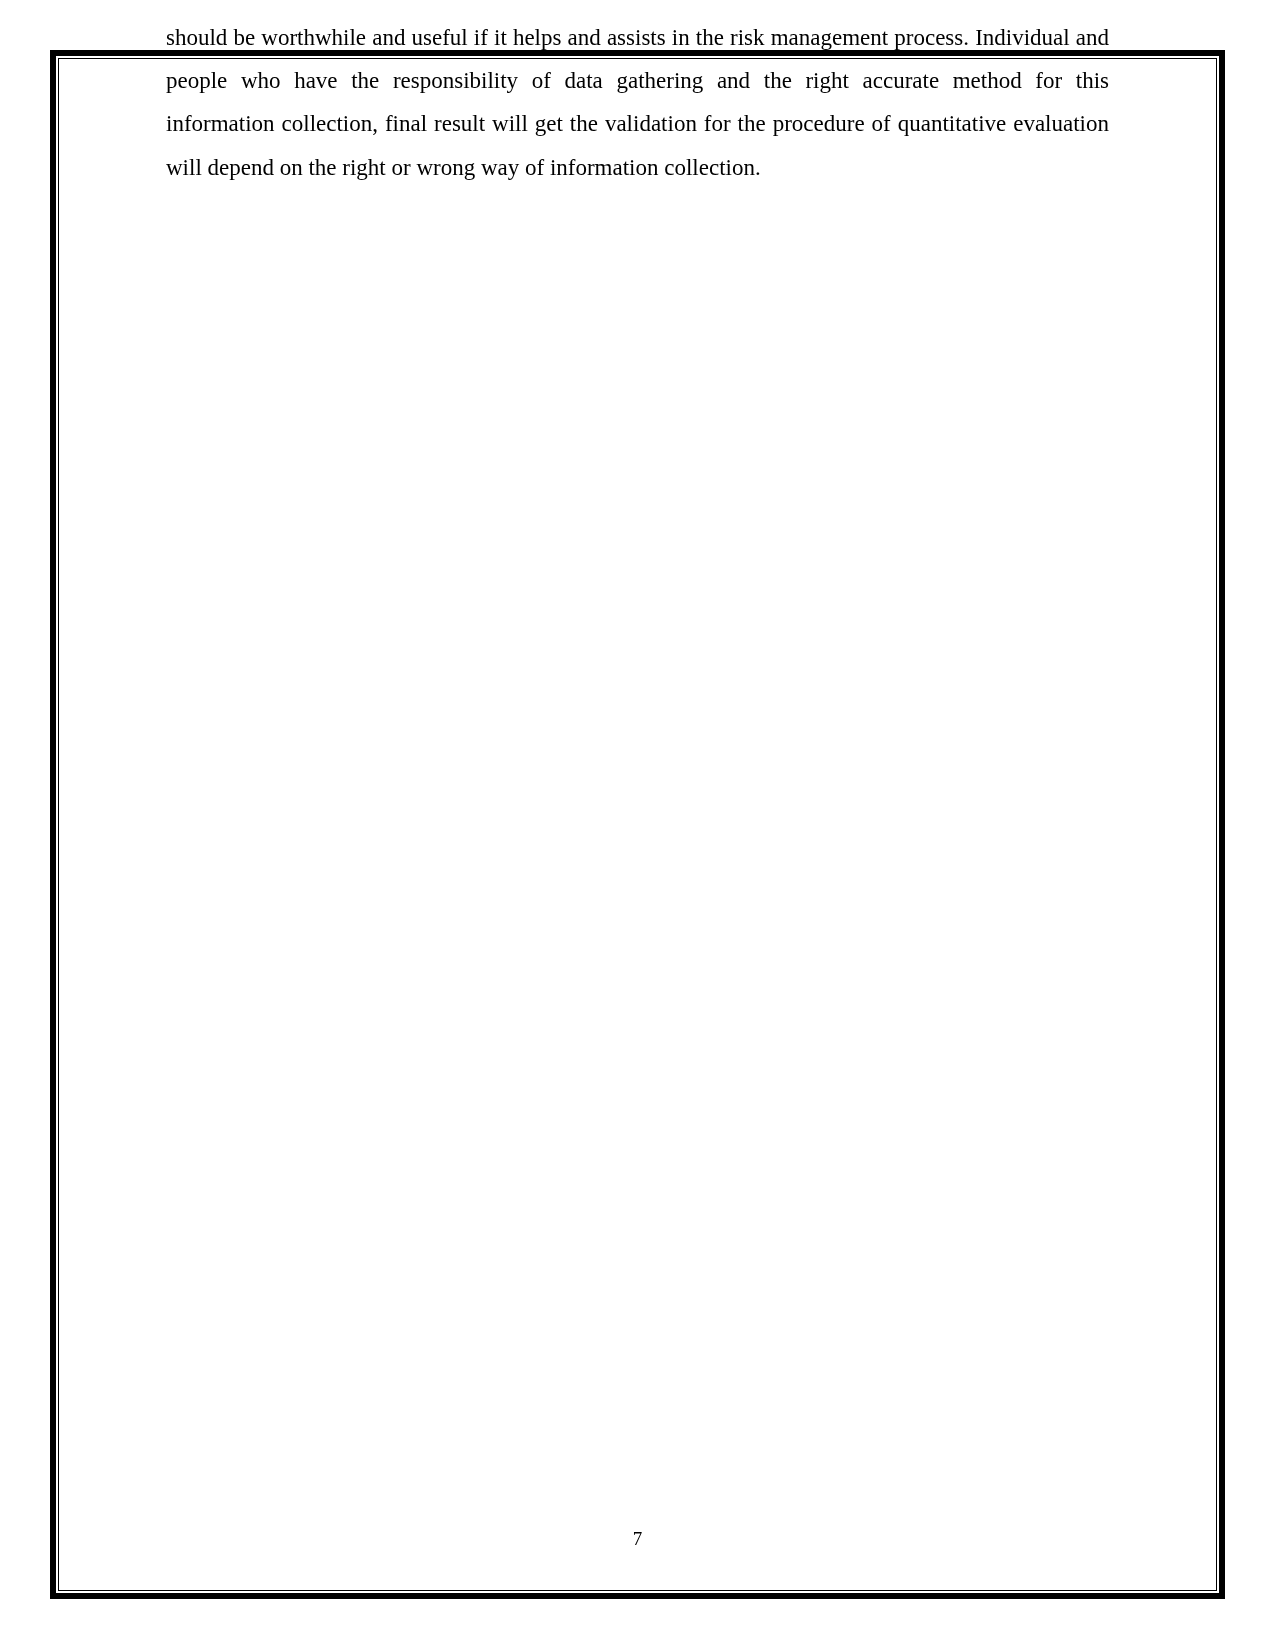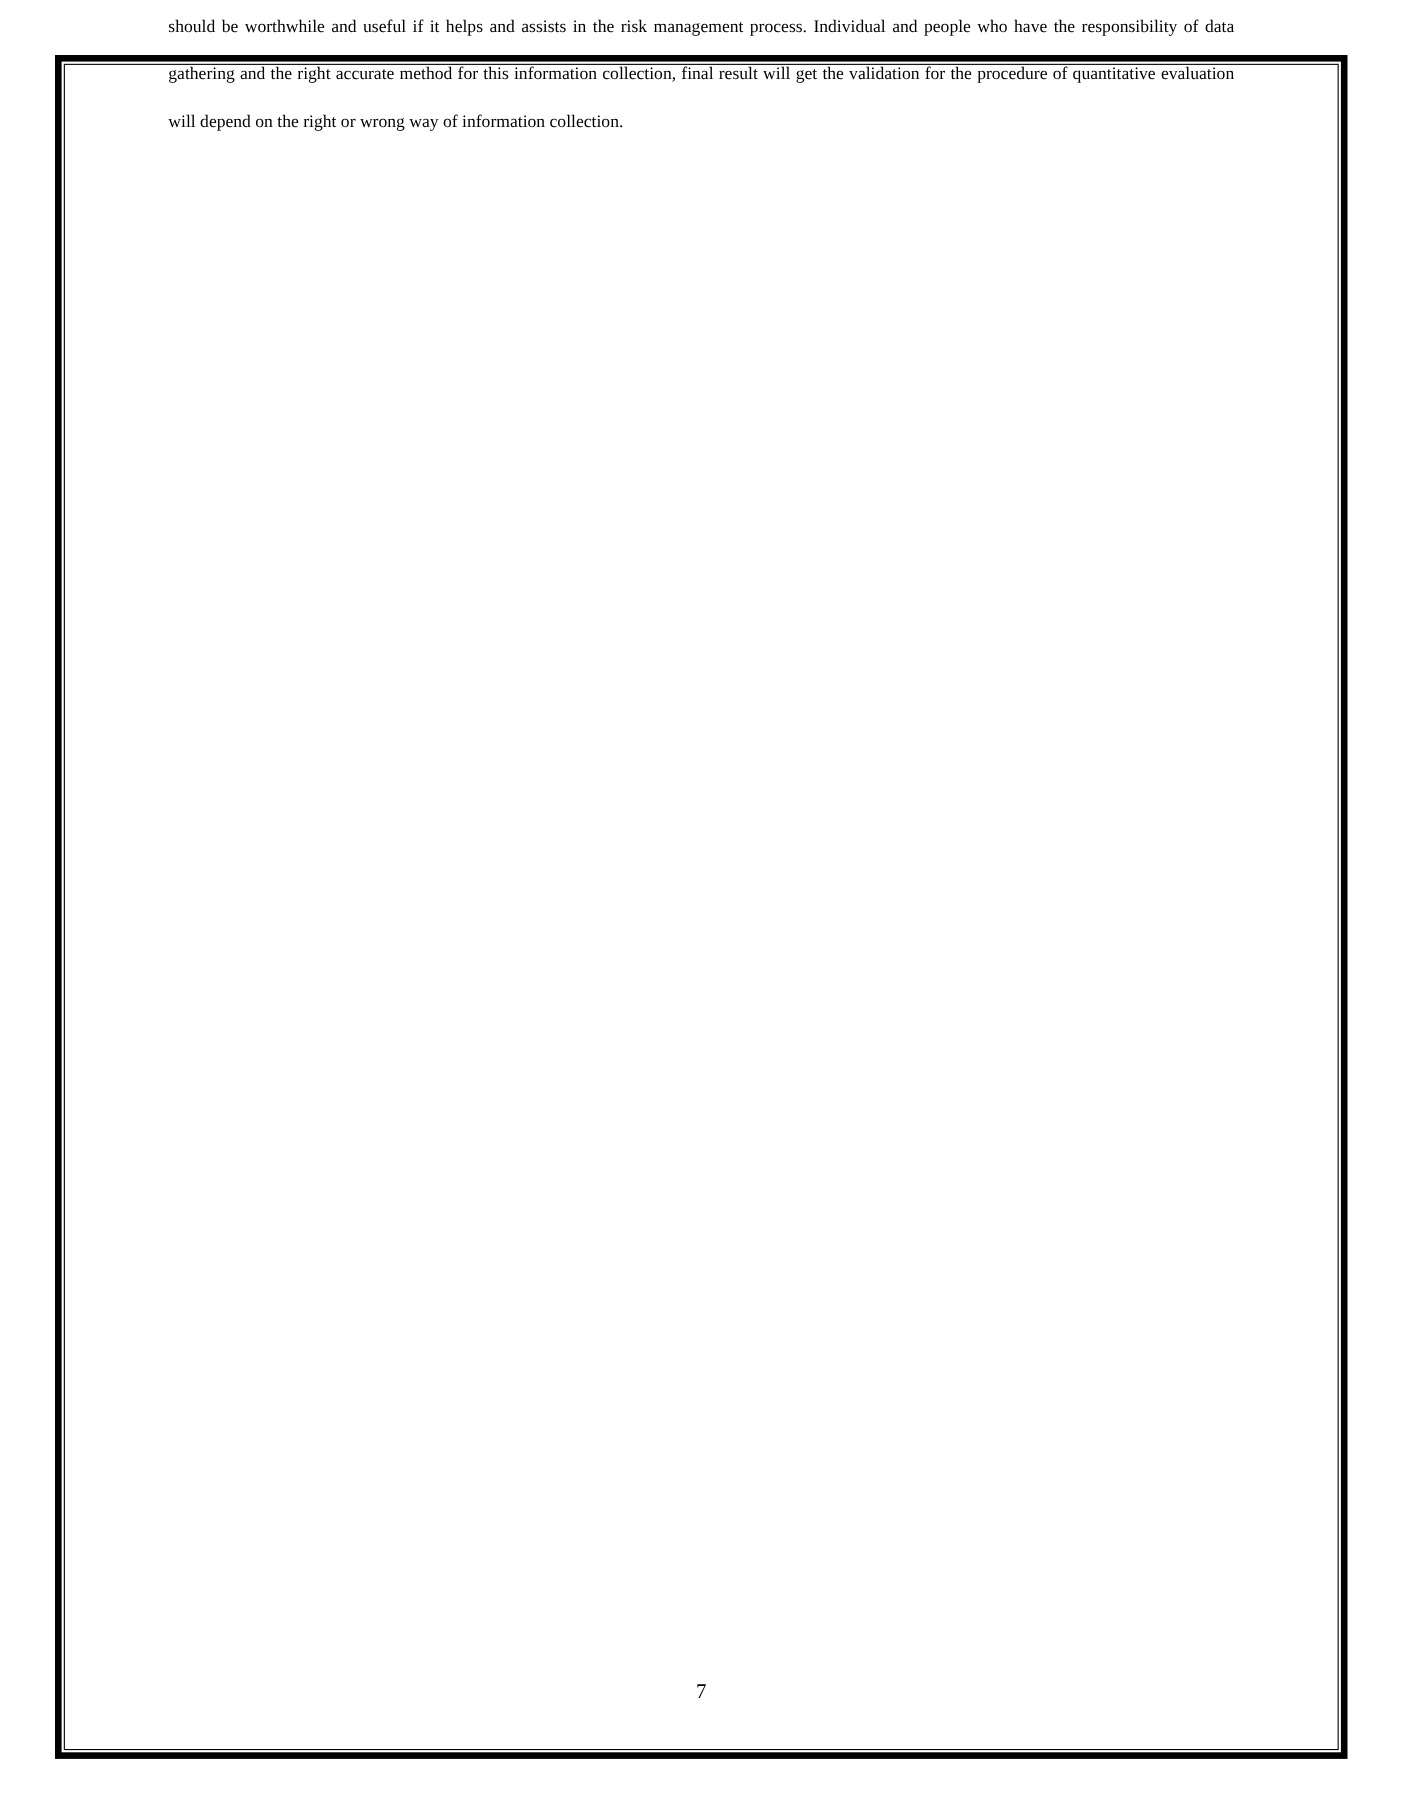--- a/index.html
+++ b/index.html
@@ -4,21 +4,21 @@
 <title>Event Tree</title>
 <style>
   html,body{margin:0;padding:0;background:#ffffff;}
   body{width:1275px;height:1651px;overflow:hidden;font-family:"Liberation Serif",serif;}
   .page{position:absolute;left:0;top:0;width:1275px;height:1651px;background:#fff;}
   .frame-outer{position:absolute;left:50px;top:50px;width:1175px;height:1549px;
     border:6px solid #000;box-sizing:border-box;}
   .frame-inner{position:absolute;left:58px;top:58px;width:1159px;height:1533px;
     border:1.5px solid #000;box-sizing:border-box;}
   .content{position:absolute;left:150px;top:0;width:975px;}
-  p.just{margin:3px;text-align:justify;font-size:16px;line-height:43.2px;color:#000;}
+  p.just{margin:16px;text-align:justify;font-size:23px;line-height:43.2px;color:#000;}
   .pagenum{position:absolute;left:0;top:1528px;width:1275px;text-align:center;
     font-size:19px;color:#000;}
 </style>
 </head>
 <body>
 
 <div class="page">
   <div class="frame-outer"></div>
   <div class="frame-inner"></div>
   <div class="content">

